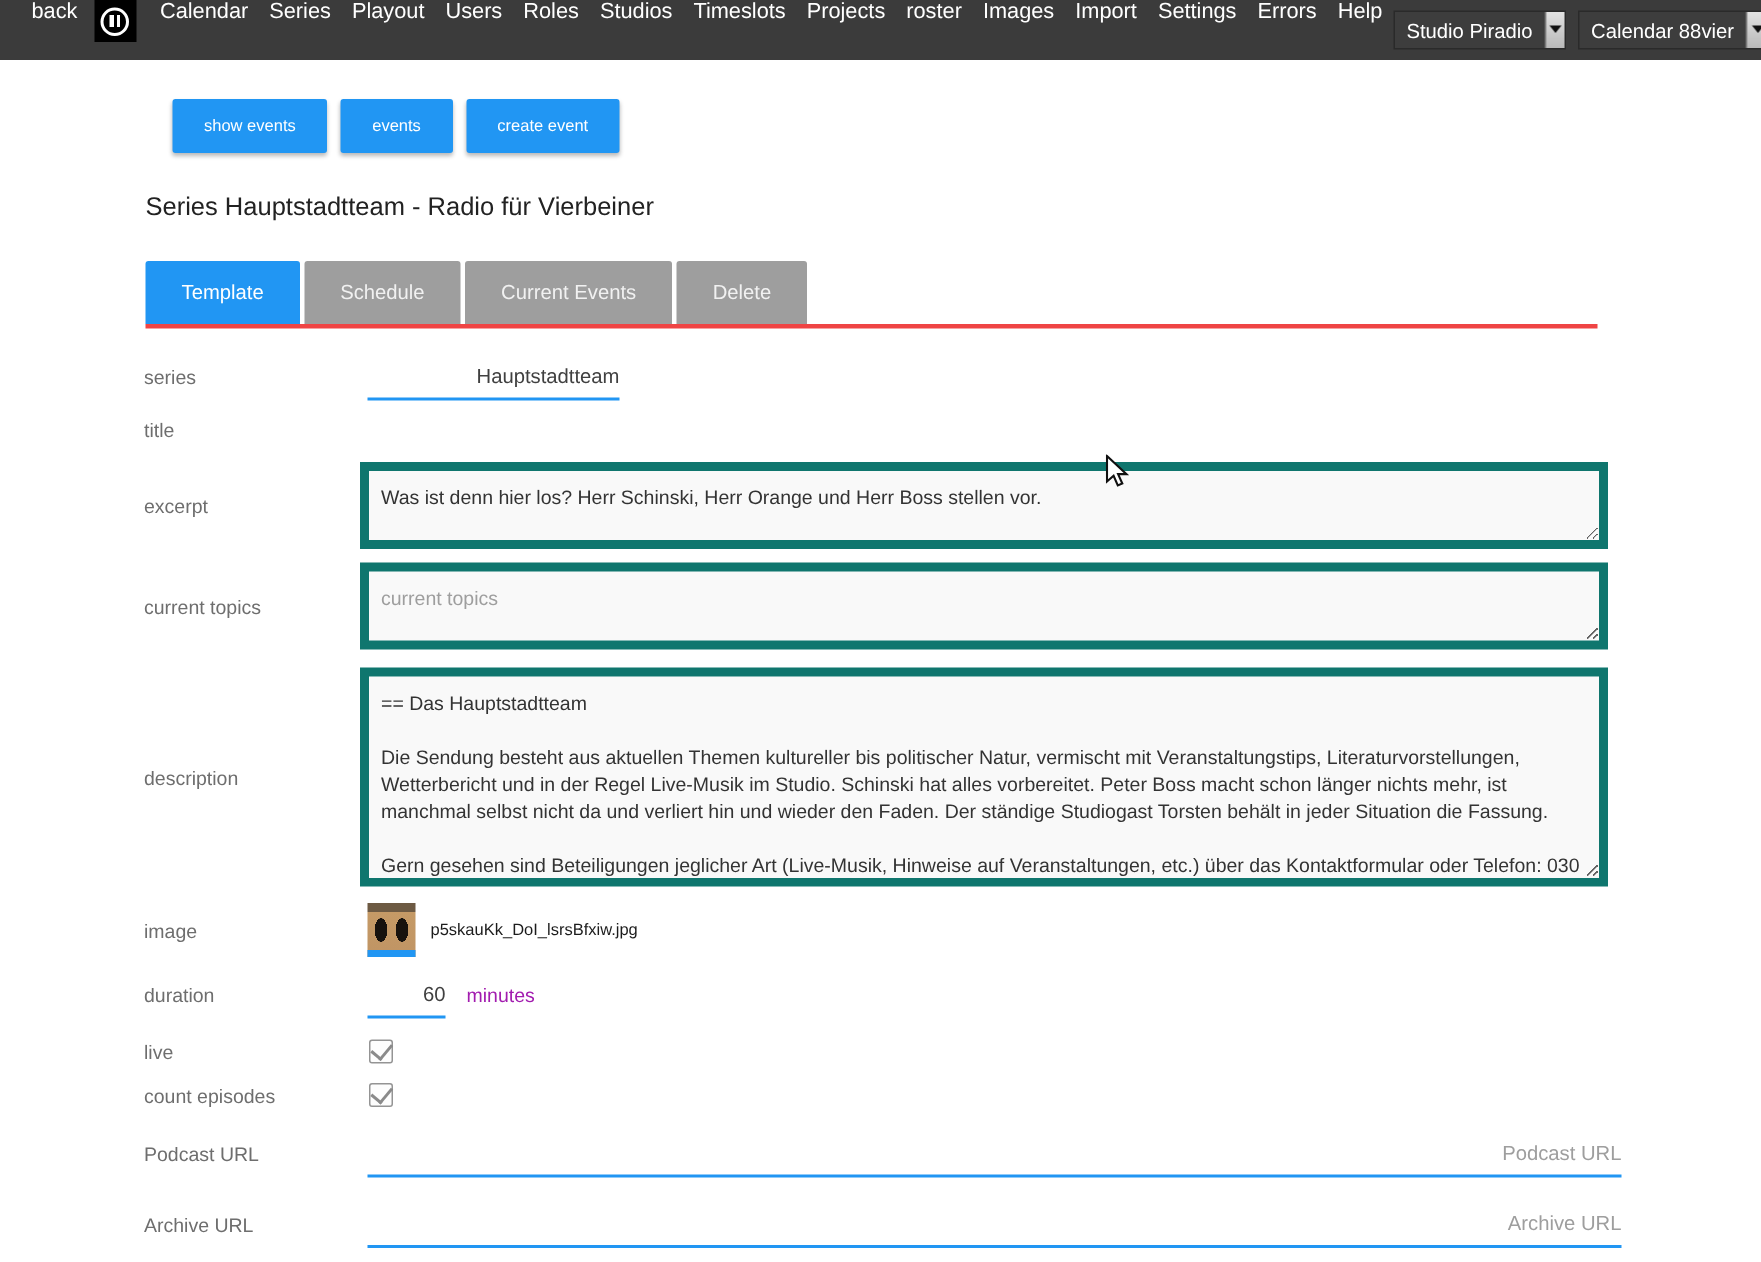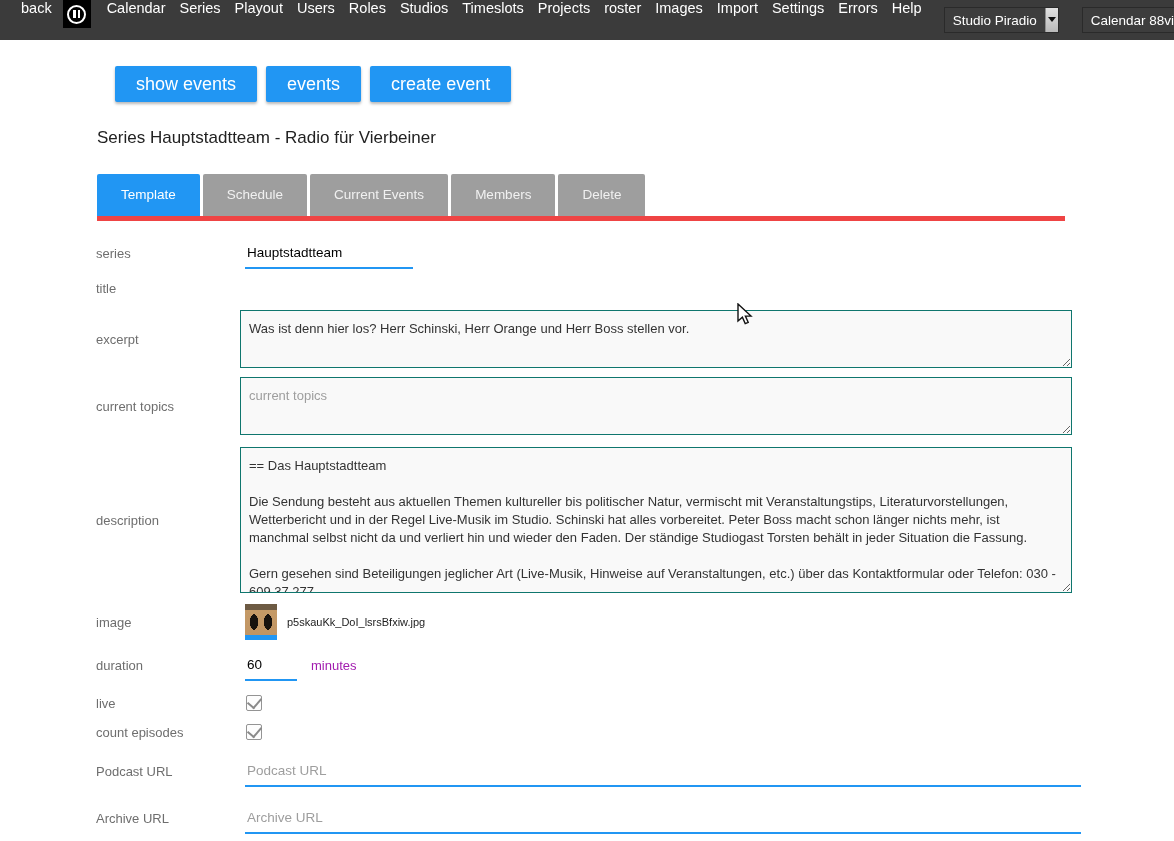--- a/index.html
+++ b/index.html
@@ -11,54 +11,54 @@
             padding:0 14px 0 14px; color:#fff; font-size:14.5px; white-space:nowrap; }
   .nav-item { color:#fff; text-decoration:none; padding:0 7px; cursor:pointer; }
   .nav-back { padding-right:9px; }
   .nav-logo { width:28px; height:28px; background:#000; display:flex; align-items:center;
               justify-content:center; margin:0 9px 0 2px; flex-shrink:0; }
   .nav-logo-circle { width:19px; height:19px; border:2px solid #fff; border-radius:50%;
               display:flex; align-items:center; justify-content:center; gap:2px; }
   .nav-logo-circle i { display:block; width:2.5px; height:8px; background:#fff; }
   .nav-right { margin-left:auto; display:flex; align-items:center; gap:8px; }
   .nav-select { height:26px; background:#3d3d3d; border:1px solid #2a2a2a; color:#fff;
-              display:flex; align-items:stretch; font-size:13.5px; cursor:pointer;margin-left:15px; }
+              display:flex; align-items:stretch; font-size:13.5px; cursor:pointer; }
   .nav-select .sel-label { padding:0 8px; display:flex; align-items:center; }
   .sel-arrow { width:13px; background:linear-gradient(180deg,#e2e2e2,#b9b9b9);
               border-left:1px solid #8f8f8f; position:relative; }
   .sel-arrow::after { content:""; position:absolute; left:2.5px; top:9px;
               border-left:4px solid transparent; border-right:4px solid transparent;
               border-top:5px solid #111; }
   .nav-logout { color:#e8544e; padding:0 8px; cursor:pointer; }
 
   
   .toolbar { margin:26px 0 0 115px; display:flex; gap:9px; }
-  .btn { background:#2196f3; color:#fff; border:none; font-size:18px;
+  .btn { background:#2196f3; color:#fff; border:none; font-size:11px;
          font-family:"Liberation Sans", sans-serif; height:36px; padding:0 21px;
          border-radius:2px; box-shadow:0 2px 3px rgba(0,0,0,0.28); cursor:pointer; }
 
   
   .page-title { margin:26px 0 0 97px; font-size:17px; font-weight:500; color:#222; }
 
   
   .tabs { margin:26px 0 0 97px; width:968px; display:flex; gap:3px;
-          border-bottom:5px solid #ef4444; }
+          border-bottom:3px solid #ef4444; }
   .tab { height:42px; line-height:42px; padding:0 24px; font-size:13.5px;
          background:#9e9e9e; color:#f1f1f1; border-radius:2px 2px 0 0; cursor:pointer; }
   .tab.active { background:#2196f3; color:#fff; }
 
   
   .form { margin:17px 0 0 96px; }
   .row { display:flex; align-items:center; }
   .row-label { width:144px; flex-shrink:0; font-size:13px; color:#6e6e6e; }
   .line-input { border:none; border-bottom:2px solid #2196f3; background:transparent;
-         font-family:"Liberation Sans", sans-serif; font-size:13.5px; color:#000000;
-         padding:7px 0 7px 2px; width:168px; margin-left:5px; outline:none; }
+         font-family:"Liberation Sans", sans-serif; font-size:13.5px; color:#404040;
+         padding:7px 0 7px 2px; width:168px; margin-left:5px; outline:none;text-align:right; }
   .line-input::placeholder { color:#9e9e9e; }
-  textarea { width:832px; background:#f9f9f9; border:1px solid #0f766e;
+  textarea { width:832px; background:#f9f9f9; border:6px solid #0f766e;
          font-family:"Liberation Sans", sans-serif; font-size:13px; line-height:18px;
          color:#333; padding:9px 8px; outline:none; }
   textarea::placeholder { color:#9e9e9e; }
   .ta-small { height:58px; }
   .ta-large { height:146px; }
 
   .img-thumb { width:32px; height:36px; margin-left:5px; flex-shrink:0; cursor:pointer;
          background:
            linear-gradient(0deg,#2196f3 0,#2196f3 5px,transparent 5px),
            radial-gradient(ellipse 7px 13px at 9px 18px,#17120e 60%,transparent 61%),
@@ -130,21 +130,20 @@
   <button class="btn">events</button>
   <button class="btn">create event</button>
 </div>
 
 <div class="page-title">Series Hauptstadtteam - Radio für Vierbeiner</div>
 
 <div class="tabs">
   <div class="tab active">Template</div>
   <div class="tab">Schedule</div>
   <div class="tab">Current Events</div>
-  <div class="tab">Members</div>
   <div class="tab">Delete</div>
 </div>
 
 <div class="form">
 
   <div class="row mb12">
     <span class="row-label">series</span>
     <input class="line-input" type="text" value="Hauptstadtteam" style="">
   </div>
 

